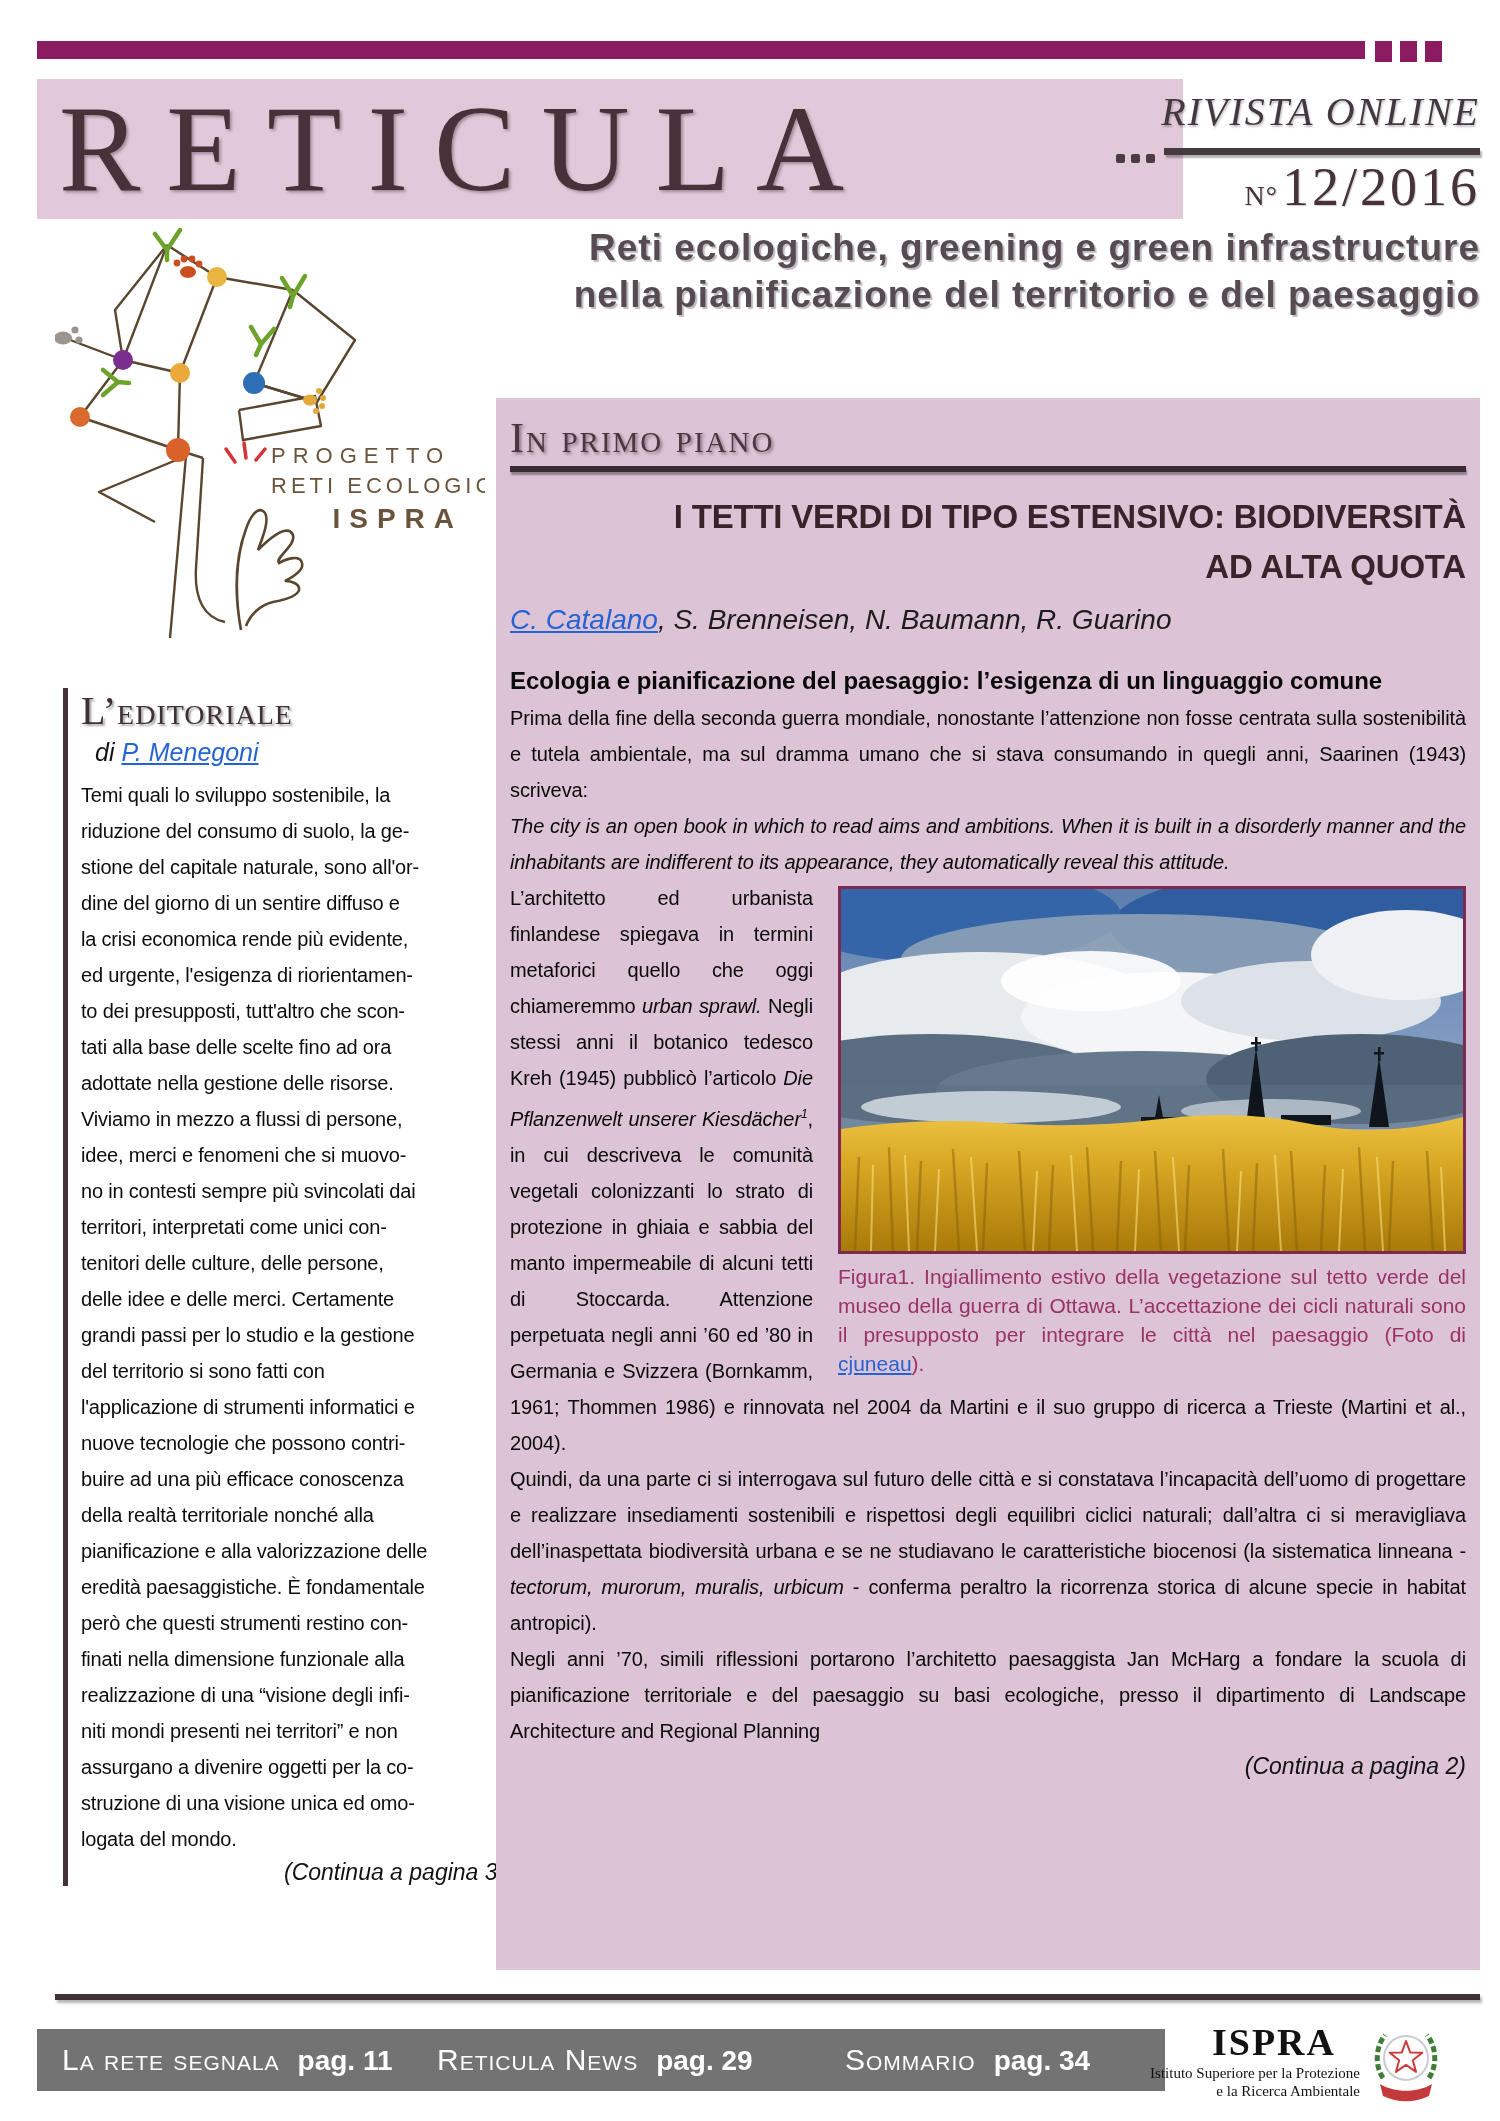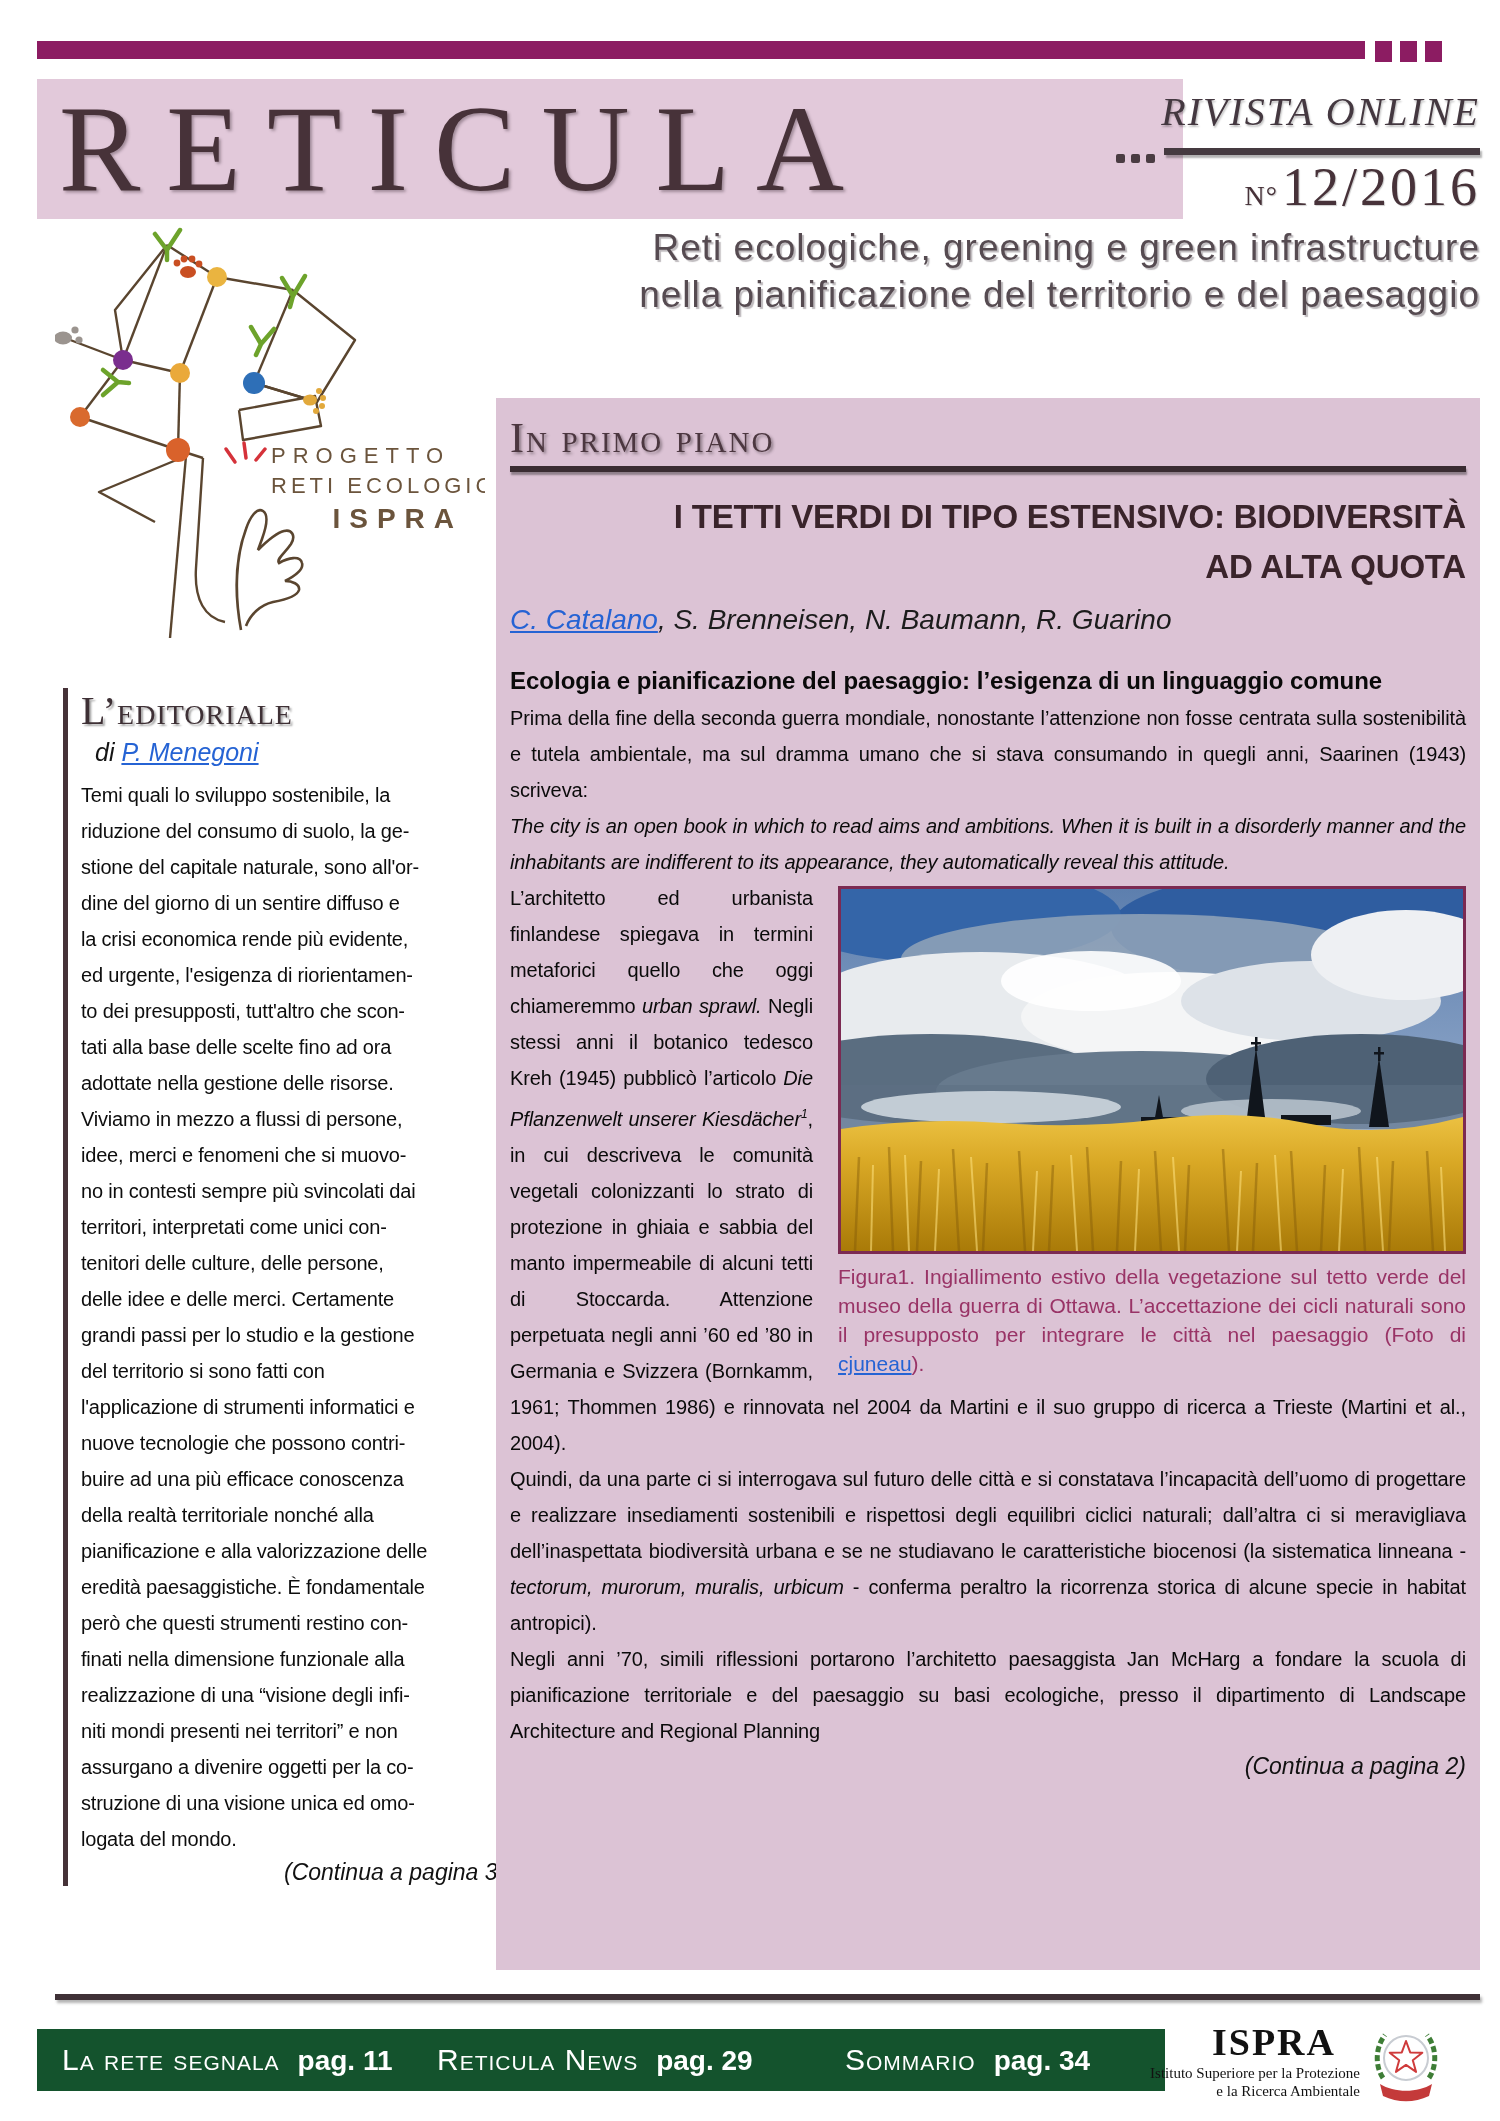--- a/index.html
+++ b/index.html
@@ -22,41 +22,41 @@
   .dotrow{position:absolute;left:1116px;top:149px;}
   .dot{display:inline-block;width:9px;height:9px;background:#4a3c42;margin-right:6px;border-radius:2px;}
   .longrule{position:absolute;left:1164px;top:148px;width:316px;height:7px;background:#453a40;
             box-shadow:2px 3px 2px rgba(0,0,0,.3);}
   .issue{position:absolute;right:20px;top:156px;font-family:"Liberation Serif",serif;
          color:#473239;white-space:nowrap;text-shadow:1px 1px 1px rgba(0,0,0,.2);}
   .issue .no{font-size:28px;letter-spacing:1px;}
   .issue .num{font-size:54px;letter-spacing:3px;}
   .subtitle{position:absolute;left:495px;top:224px;width:985px;text-align:right;
             font-size:37px;line-height:47px;letter-spacing:1px;color:#564b51;
-            white-space:pre-line;text-shadow:2px 2px 1px rgba(70,58,66,.35);}
+            white-space:pre-line;text-shadow:2px 2px 1px rgba(70,58,66,.35);font-weight:bold;}
 
   
   .logoart{position:absolute;left:55px;top:160px;width:430px;height:505px;}
 
   
   .editorial{position:absolute;left:63px;top:688px;width:437px;border-left:5px solid #463238;
              padding-left:13px;box-sizing:content-box;}
   .ed-kicker{font-family:"Liberation Serif",serif;font-variant:small-caps;font-size:40px;
              line-height:46px;color:#3e3035;text-shadow:2px 2px 2px rgba(0,0,0,.35);letter-spacing:1px;}
   .ed-byline{font-style:italic;font-size:25px;margin:4px 0 10px 14px;color:#151515;}
   .link{color:#2563d4;text-decoration:underline;cursor:pointer;}
   .ed-heading{font-weight:bold;font-variant:small-caps;font-size:24px;line-height:32px;
               color:#000;letter-spacing:.5px;margin-bottom:8px;}
   .ed-body{font-size:20px;line-height:36px;color:#0d0d0d;white-space:pre-line;letter-spacing:-0.2px;}
   .ed-continua{font-style:italic;font-size:23px;text-align:right;margin-top:2px;color:#111;}
 
   
   .fullrule{position:absolute;left:55px;top:1994px;width:1425px;height:6px;background:#3f3136;
             box-shadow:2px 3px 3px rgba(0,0,0,.3);}
-  .footbar{position:absolute;left:37px;top:2029px;width:1128px;height:62px;background:#14532d;}
+  .footbar{position:absolute;left:37px;top:2029px;width:1128px;height:62px;background:#737373;}
   .fgroup{position:absolute;top:0;height:62px;line-height:62px;color:#fff;white-space:nowrap;}
   .fg1{left:25px}.fg2{left:400px}.fg3{left:808px}
   .f-cap{font-variant:small-caps;font-size:30px;letter-spacing:1px;}
   .f-pag{font-weight:bold;font-size:28px;margin-left:18px;}
 
   .ispra-text{position:absolute;left:1130px;top:2022px;width:230px;text-align:right;
               font-family:"Liberation Serif",serif;color:#121212;}
   .ispra-name{font-weight:bold;font-size:38px;letter-spacing:2px;margin-right:24px;line-height:40px;}
   .ispra-sub{font-size:15px;line-height:18px;white-space:pre-line;margin-top:2px;}
   .emblem{position:absolute;left:1368px;top:2022px;}

